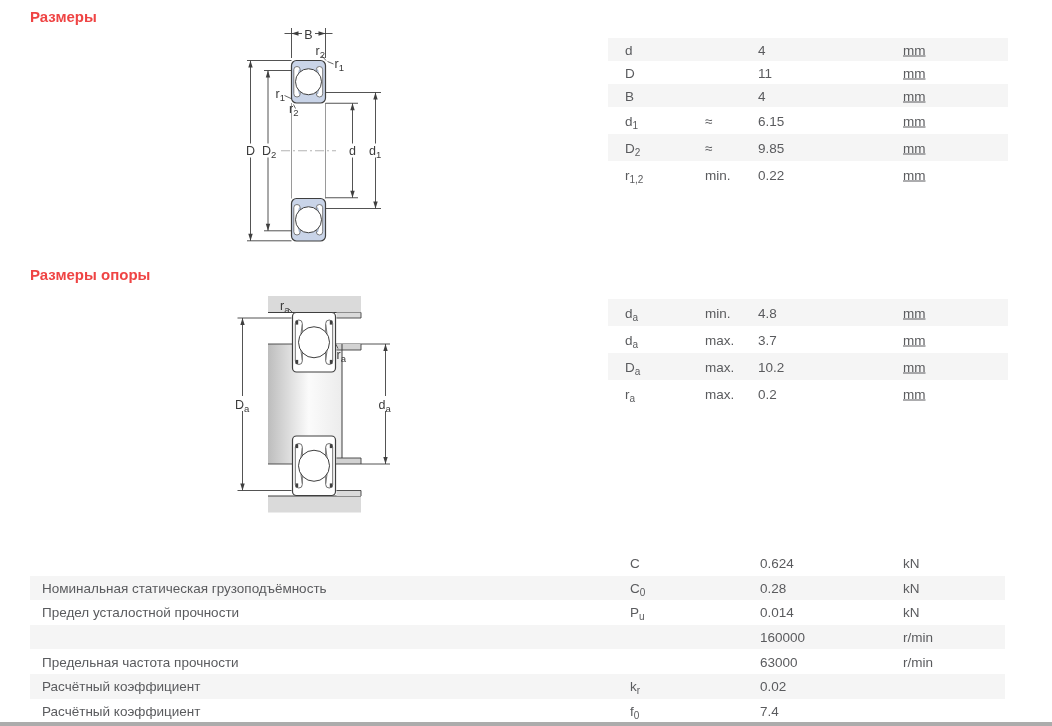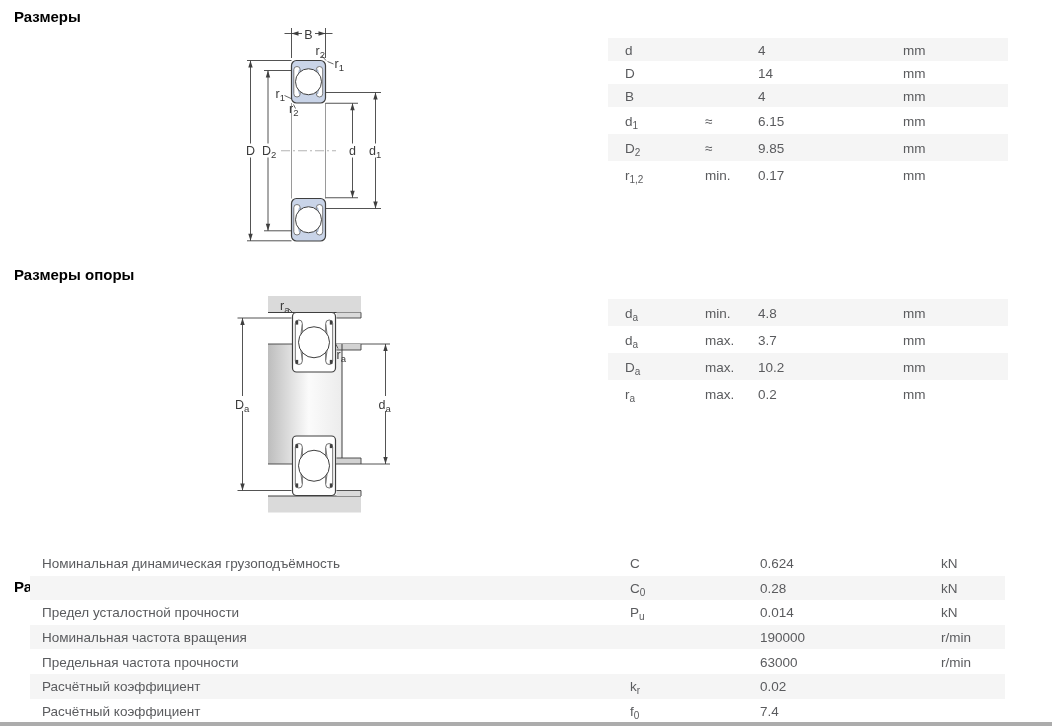--- a/index.html
+++ b/index.html
@@ -1,41 +1,41 @@
 <!DOCTYPE html>
 <html><head>
 <meta charset="utf-8">
 <style>
   html,body{margin:0;padding:0;background:#fff;}
   #page{position:relative;width:1052px;height:726px;background:#fff;overflow:hidden;
         font-family:"Liberation Sans", sans-serif;}
-  .sec-title{position:absolute;left:14px;font-size:15px;font-weight:bold;color:#000000;}
+  .sec-title{position:absolute;left:30px;font-size:15px;font-weight:bold;color:#ef4444;}
   .spec-table{position:absolute;font-size:13.5px;color:#5a5b5e;}
   .spec-table .row{position:relative;width:100%;}
   .spec-table .row.g{background:#f5f5f5;}
   .spec-table .cell{position:absolute;top:50%;transform:translateY(-50%);white-space:nowrap;}
   sub{font-size:10px;line-height:0;}
   
   .t1{left:608px;top:38px;width:400px;}
   .t1 .row{height:23px;}
   .t1 .row:nth-child(n+4){height:27px;}
   .t1 .c-sym,.t2 .c-sym{left:17px;}
   .t1 .c-qual,.t2 .c-qual{left:97px;}
   .t1 .c-val,.t2 .c-val{left:150px;}
-  .t1 .c-unit,.t2 .c-unit{left:295px;}
+  .t1 .c-unit,.t2 .c-unit{left:295px;text-decoration:underline;}
   
   .t2{left:608px;top:299px;width:400px;}
   .t2 .row{height:27px;}
   
   .t3{left:30px;top:551px;width:975px;}
   .t3 .row{height:24.6px;}
   .t3 .c-label{left:12px;}
   .t3 .c-sym{left:600px;}
   .t3 .c-val{left:730px;text-align:center;}
-  .t3 .c-unit{left:911px;}
+  .t3 .c-unit{left:873px;}
   
   .diagram{position:absolute;}
   .dline{stroke:#3f3f3f;stroke-width:1;fill:none;}
   .thin{stroke-width:0.9;}
   .dlabel{fill:#3a3a3a;font-size:12.5px;font-family:"Liberation Sans",sans-serif;}
   .dsub{font-size:9.5px;}
   .arrow{fill:#3f3f3f;stroke:none;}
   .lblbg{fill:#ffffff;stroke:none;}
   #bottom-bar{position:absolute;left:0;top:722px;width:1052px;height:4px;background:#acacac;}
 </style>
@@ -121,21 +121,21 @@
   <div class="spec-table t1">
     <div class="row g">
       <span class="cell c-sym"><span>d</span><sub></sub></span>
       <span class="cell c-qual"></span>
       <span class="cell c-val">4</span>
       <span class="cell c-unit">mm</span>
     </div>
     <div class="row">
       <span class="cell c-sym"><span>D</span><sub></sub></span>
       <span class="cell c-qual"></span>
-      <span class="cell c-val">14</span>
+      <span class="cell c-val">11</span>
       <span class="cell c-unit">mm</span>
     </div>
     <div class="row g">
       <span class="cell c-sym"><span>B</span><sub></sub></span>
       <span class="cell c-qual"></span>
       <span class="cell c-val">4</span>
       <span class="cell c-unit">mm</span>
     </div>
     <div class="row">
       <span class="cell c-sym"><span>d</span><sub>1</sub></span>
@@ -145,21 +145,21 @@
     </div>
     <div class="row g">
       <span class="cell c-sym"><span>D</span><sub>2</sub></span>
       <span class="cell c-qual">≈</span>
       <span class="cell c-val">9.85</span>
       <span class="cell c-unit">mm</span>
     </div>
     <div class="row">
       <span class="cell c-sym"><span>r</span><sub>1,2</sub></span>
       <span class="cell c-qual">min.</span>
-      <span class="cell c-val">0.17</span>
+      <span class="cell c-val">0.22</span>
       <span class="cell c-unit">mm</span>
     </div>
   </div>
 
   <div class="sec-title" style="top:266px;">Размеры опоры</div>
 
   <svg class="diagram" style="left:230px;top:292px;" width="175" height="228" viewBox="230 292 175 228">
     <defs>
       <linearGradient id="shaftGrad" x1="0" y1="0" x2="1" y2="0">
         <stop offset="0" stop-color="#bdbdbd"></stop>
@@ -266,40 +266,39 @@
       <span class="cell c-qual">max.</span>
       <span class="cell c-val">0.2</span>
       <span class="cell c-unit">mm</span>
     </div>
   </div>
 
   <div class="sec-title" style="top:533px;margin-top:45px;">Расчётные данные</div>
 
   <div class="spec-table t3">
     <div class="row">
-      <span class="cell c-label">Номинальная динамическая грузоподъёмность</span>
       <span class="cell c-sym"><span>C</span><sub></sub></span>
       <span class="cell c-val">0.624</span>
       <span class="cell c-unit">kN</span>
     </div>
     <div class="row g">
+      <span class="cell c-label">Номинальная статическая грузоподъёмность</span>
       <span class="cell c-sym"><span>C</span><sub>0</sub></span>
       <span class="cell c-val">0.28</span>
       <span class="cell c-unit">kN</span>
     </div>
     <div class="row">
       <span class="cell c-label">Предел усталостной прочности</span>
       <span class="cell c-sym"><span>P</span><sub>u</sub></span>
       <span class="cell c-val">0.014</span>
       <span class="cell c-unit">kN</span>
     </div>
     <div class="row g">
-      <span class="cell c-label">Номинальная частота вращения</span>
       <span class="cell c-sym"><span></span><sub></sub></span>
-      <span class="cell c-val">190000</span>
+      <span class="cell c-val">160000</span>
       <span class="cell c-unit">r/min</span>
     </div>
     <div class="row">
       <span class="cell c-label">Предельная частота прочности</span>
       <span class="cell c-sym"><span></span><sub></sub></span>
       <span class="cell c-val">63000</span>
       <span class="cell c-unit">r/min</span>
     </div>
     <div class="row g">
       <span class="cell c-label">Расчётный коэффициент</span>

